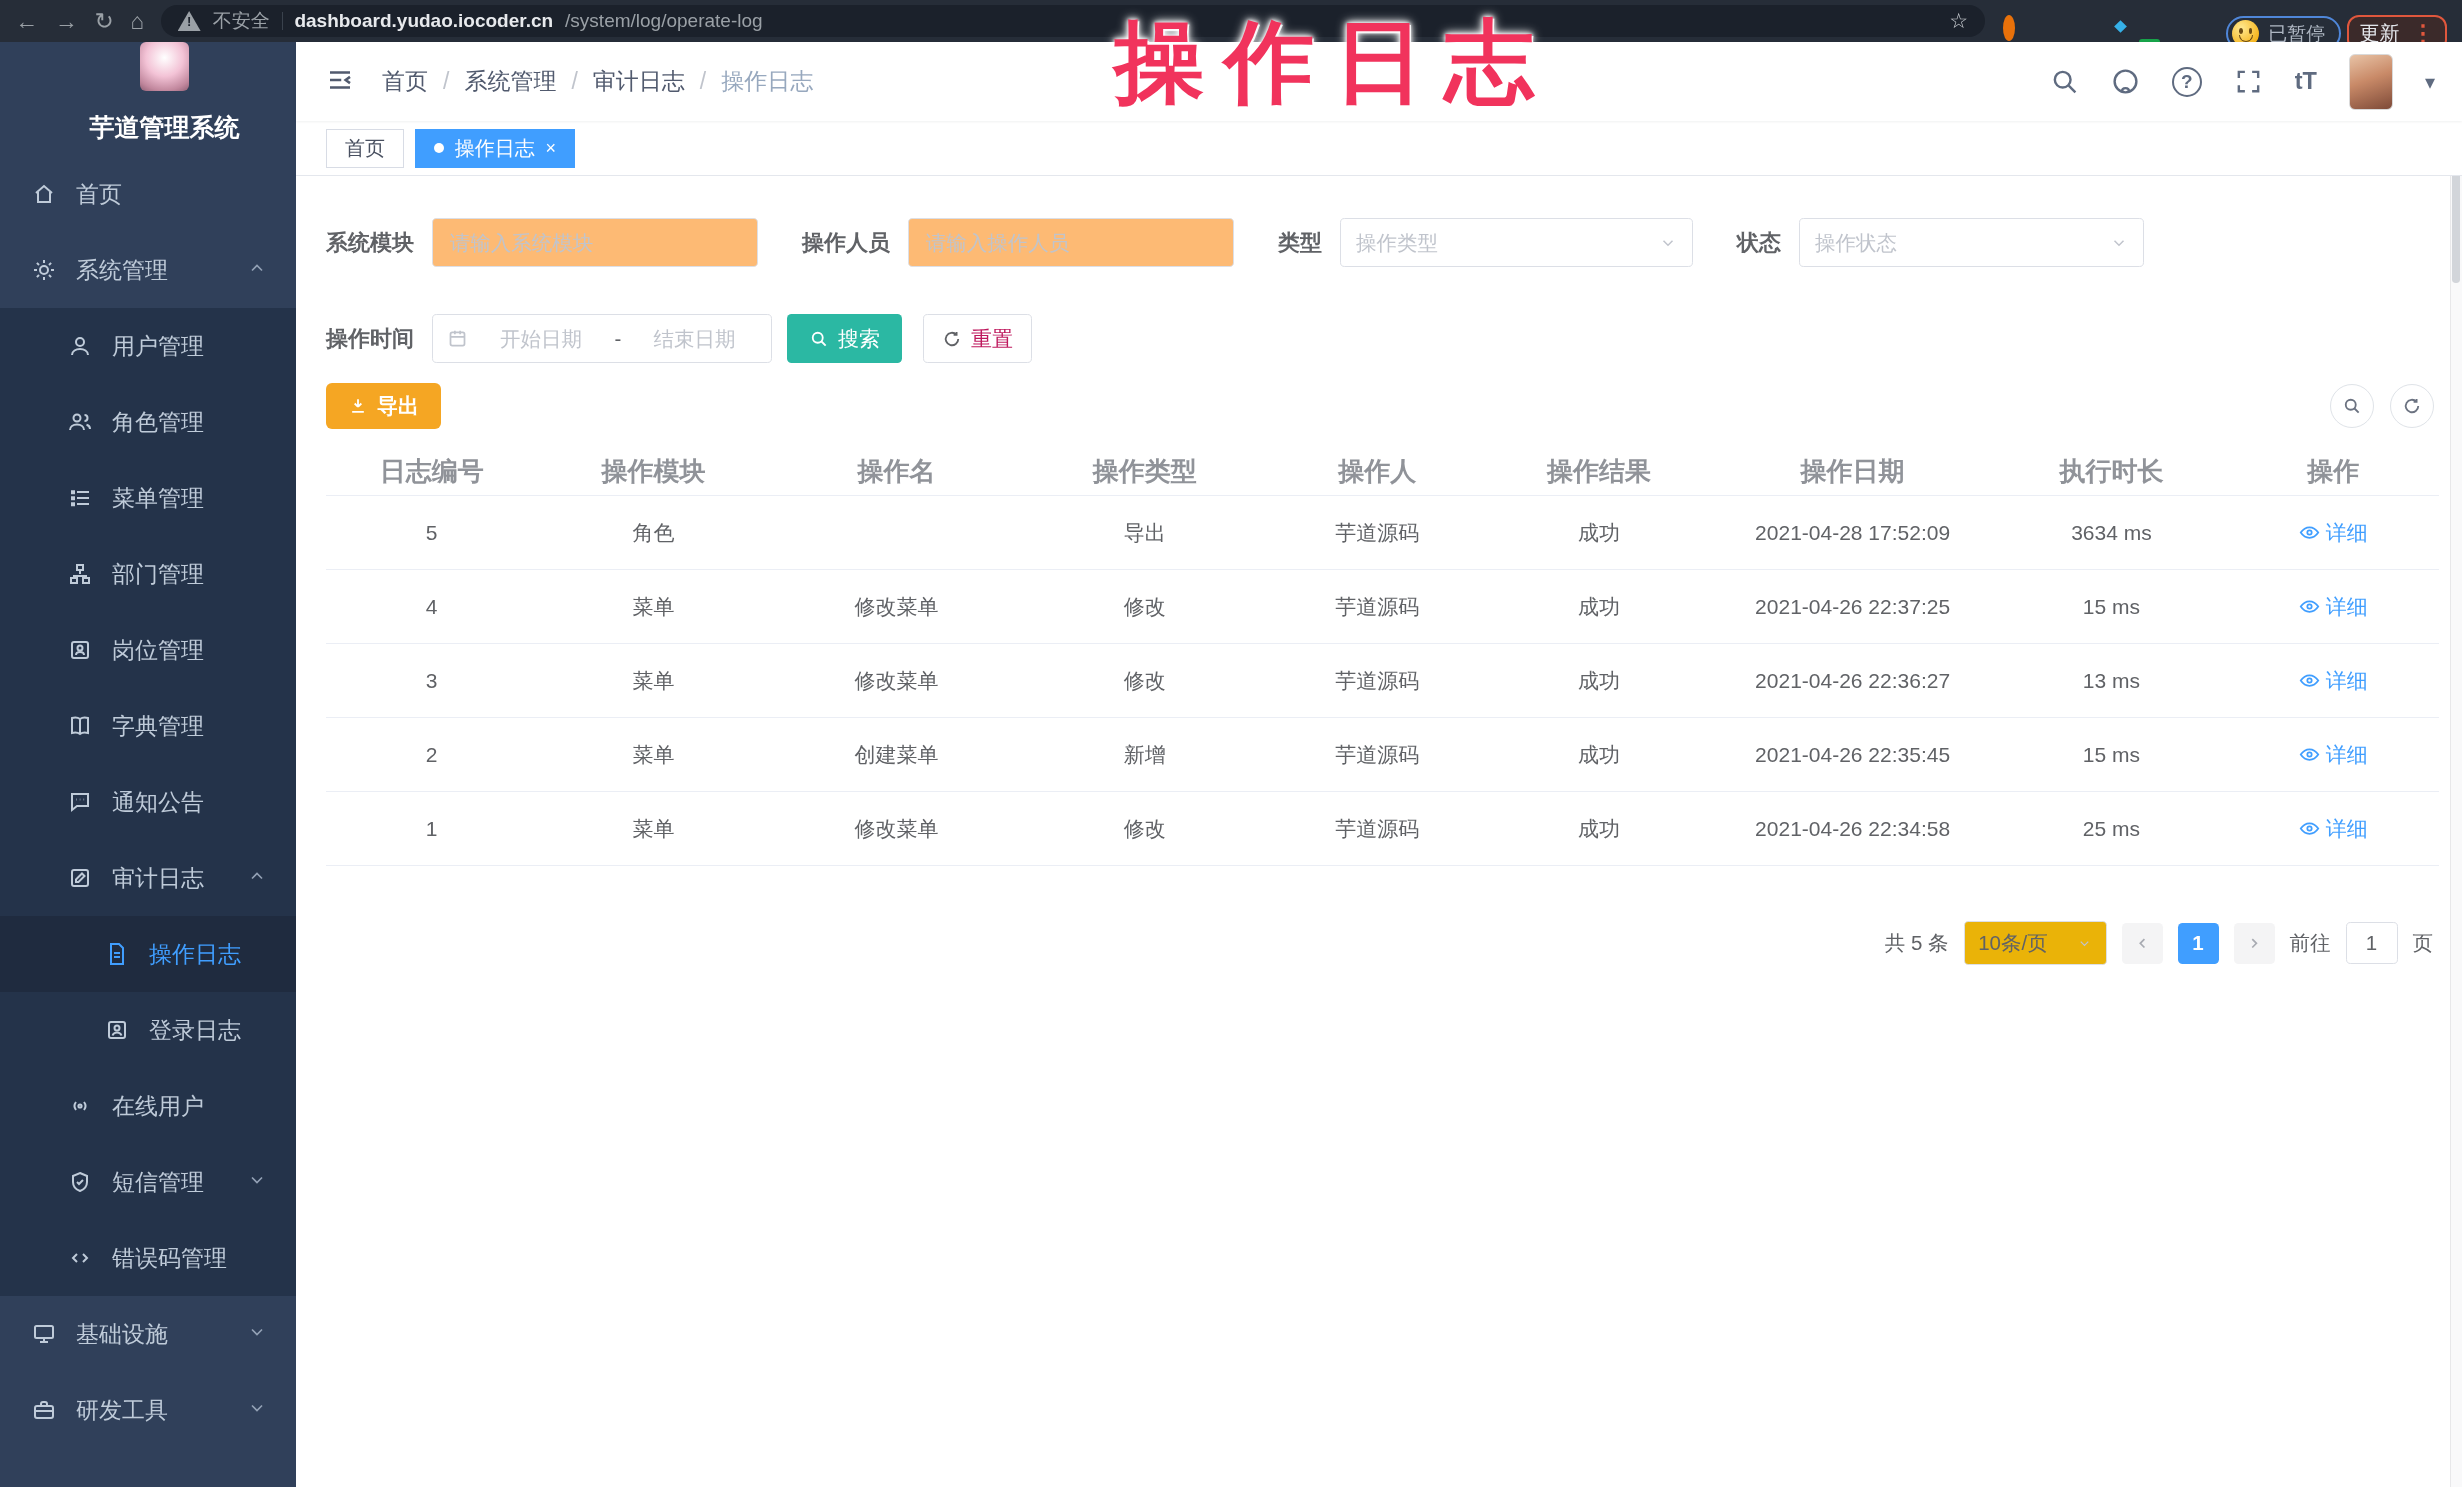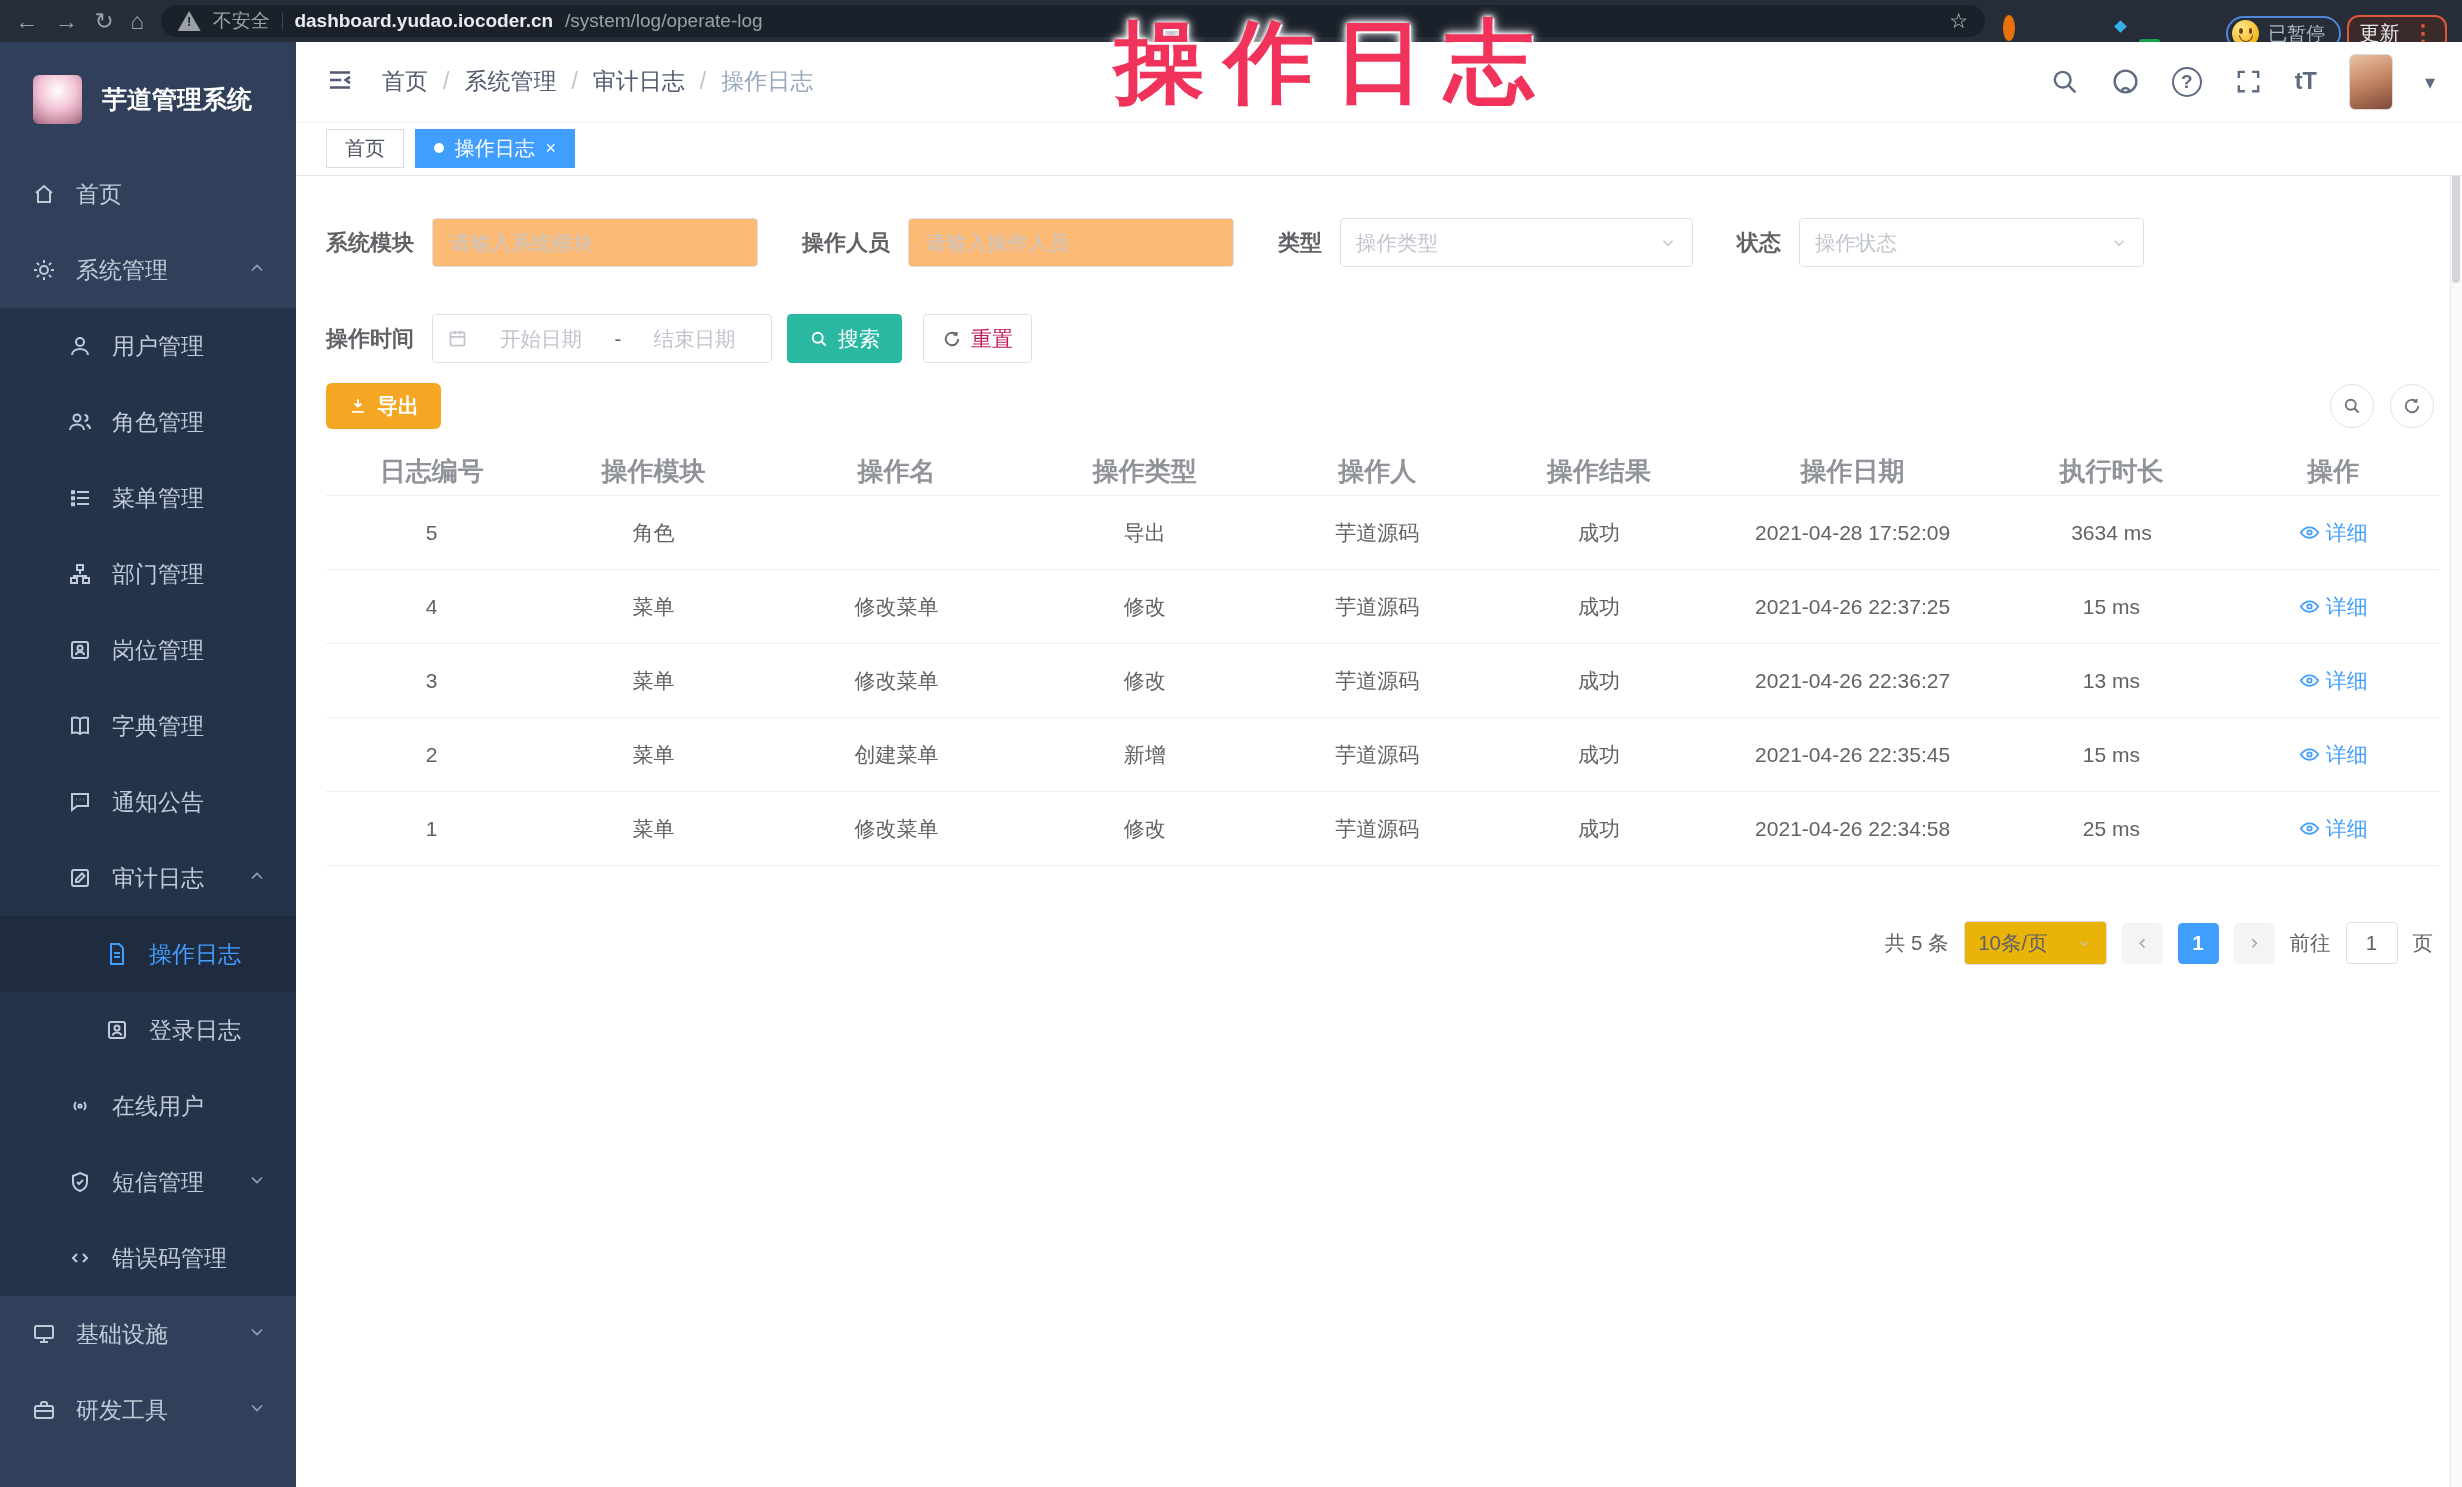--- a/index.html
+++ b/index.html
@@ -29,21 +29,21 @@
   .paused-pill { display:flex; align-items:center; gap:9px; border:2.3px solid #4f86d8; border-radius:20px; padding:2.3px 13.7px 2.3px 4.6px; color:#aeb6c2; font-size:19px; white-space:nowrap; }
   .emoji-face { position:relative; width:27px; height:27px; border-radius:50%; background:radial-gradient(circle at 35% 30%,#ffe991,#f5b31a 75%); }
   .emoji-face i { position:absolute; top:8.3px; width:3.8px; height:5.3px; background:#6b4a12; border-radius:50%; }
   .emoji-face i.l { left:6.8px; } .emoji-face i.r { right:6.8px; }
   .emoji-face u { position:absolute; left:6.8px; bottom:5.3px; width:13.7px; height:6.8px; border:1.9px solid #6b4a12; border-top:none; border-radius:0 0 13.7px 13.7px; }
   .update-pill { display:flex; align-items:center; gap:12px; border:2.3px solid #e0573d; background:#3b2a2a; border-radius:12px; padding:3px 10.6px; color:#e3e6eb; font-size:20px; white-space:nowrap; }
   .menu-dots { color:#e0573d; font-size:23px; font-weight:700; }
 
   
   .side { position:absolute; left:0; top:42px; bottom:0; width:296px; background:#30405a; overflow:hidden; }
-  .logo-row { height:114px; display:flex; align-items:center; padding-left:33px; gap:20px; }
+  .logo-row { height:114px; display:flex; align-items:center; padding-left:33px; gap:20px;flex-direction:column; }
   .logo-img { width:49px; height:49px; border-radius:6px; background:radial-gradient(circle at 50% 32%,#ffffff,#f3c3d6 45%,#c2889e 80%,#8f5f74); }
   .logo-title { color:#fff; font-size:25px; font-weight:700; }
   .s-item { height:76px; display:flex; align-items:center; padding-left:32px; gap:20px; color:#bfcbd9; font-size:23px; cursor:pointer; }
   .s-item svg { width:24px; height:24px; stroke:currentColor; fill:none; stroke-width:2; flex:none; }
   .sub-block { background:#24334a; }
   .lv2 { padding-left:68px; }
   .lv3 { padding-left:105px; }
   .s-item.active { color:#409eff; background:#1f2b3f; }
   .arr { margin-left:auto; margin-right:29px; }
   .arr svg { width:20px; height:20px; stroke:#93a1b5; }

